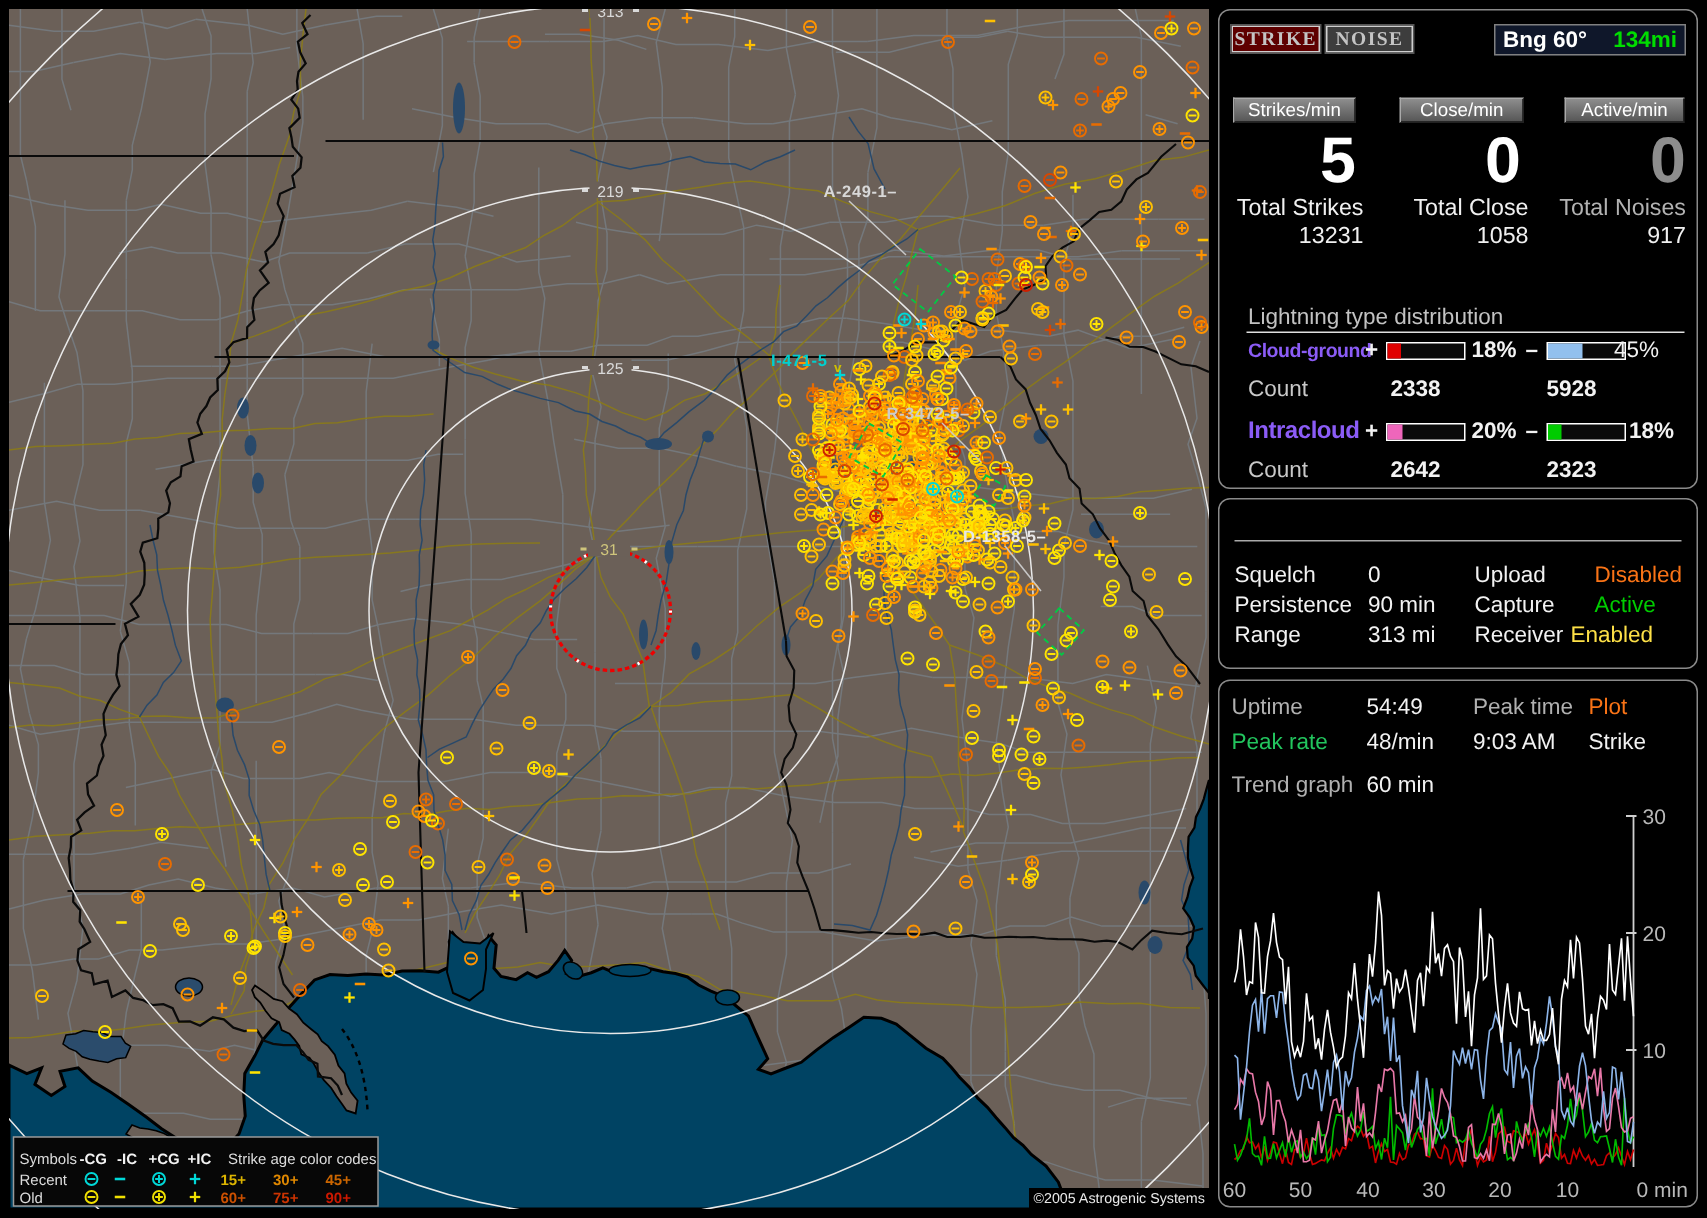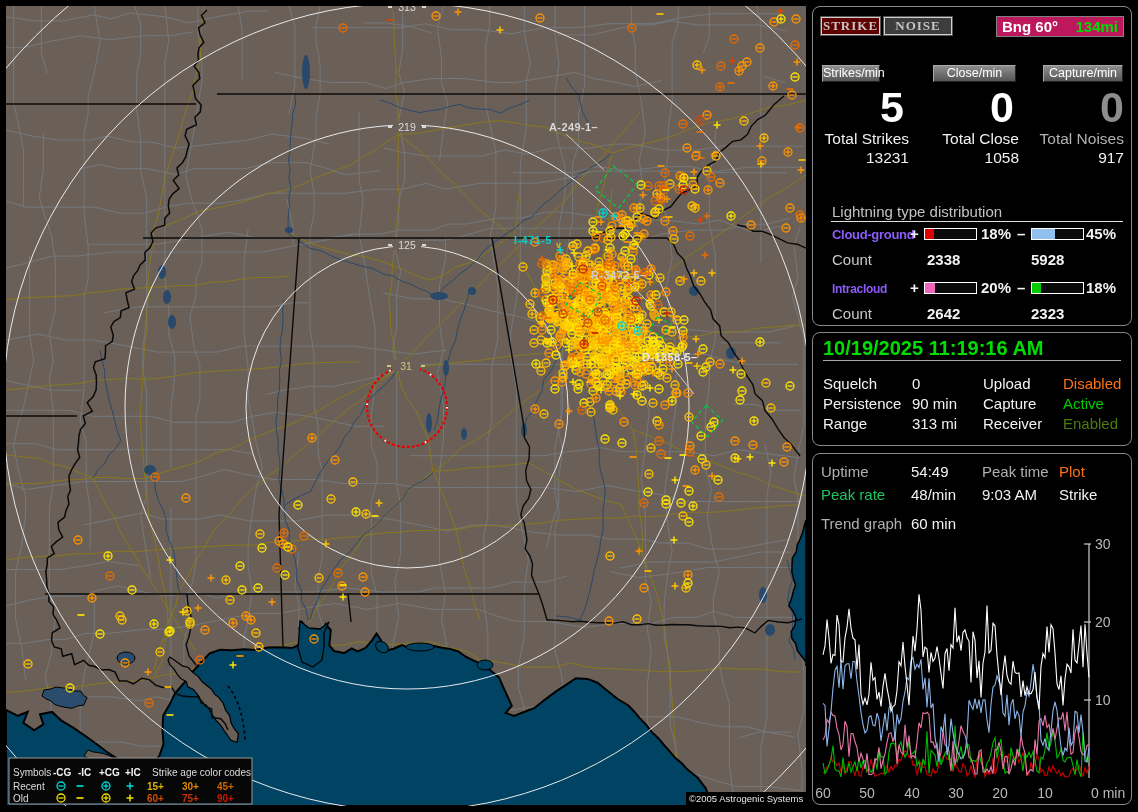--- a/index.html
+++ b/index.html
@@ -1529,25 +1529,25 @@
     <text x="211" y="784" font-size="10" fill="#cc6600" font-family="Liberation Sans,sans-serif" font-weight="bold">45+</text>
     <text x="141" y="796" font-size="10" fill="#cc5000" font-family="Liberation Sans,sans-serif" font-weight="bold">60+</text>
     <text x="176" y="796" font-size="10" fill="#cc3300" font-family="Liberation Sans,sans-serif" font-weight="bold">75+</text>
     <text x="211" y="796" font-size="10" fill="#cc1800" font-family="Liberation Sans,sans-serif" font-weight="bold">90+</text>
 <rect x="680" y="786" width="120" height="14" fill="#000"></rect>
 <text x="683" y="796" font-size="9.5" fill="#e8e8e8" font-family="Liberation Sans,sans-serif">©2005 Astrogenic Systems</text>
 </svg>
 
 <div class="panel" style="top:6px;height:320px">
  <div class="btn" style="left:8px;top:10px;width:59px;height:18px;background:#5e0000;line-height:16px">STRIKE</div>
- <div class="btn" style="left:71px;top:10px;width:68px;height:18px;background:#3d3d3d;line-height:16px">NOISE</div>
- <div style="position:absolute;left:183px;top:9px;width:128px;height:21px;background:#be185d;border:1px solid #808080;font-size:15px;font-weight:bold;color:#fff;line-height:19px;padding:0 5px">Bng 60°<span style="float:right;color:#00dd00">134mi</span></div>
- <div class="minbtn" style="left:9px;width:58px">Strikes/min</div>
+ <div class="btn" style="left:71px;top:10px;width:58px;height:18px;background:#3d3d3d;line-height:16px">NOISE</div>
+ <div style="position:absolute;left:183px;top:9px;width:128px;height:21px;background:#0f172a;border:1px solid #808080;font-size:15px;font-weight:bold;color:#fff;line-height:19px;padding:0 5px">Bng 60°<span style="float:right;color:#00dd00">134mi</span></div>
+ <div class="minbtn" style="left:9px;width:82px">Strikes/min</div>
  <div class="minbtn" style="left:120px;width:83px">Close/min</div>
- <div class="minbtn" style="left:230px;width:80px">Capture/min</div>
+ <div class="minbtn" style="left:230px;width:80px">Active/min</div>
  <div class="big" style="left:1px">5</div>
  <div class="big" style="left:111px">0</div>
  <div class="big" style="left:221px;color:#8d8d8d">0</div>
  <div class="tl" style="left:-14px;top:123px">Total Strikes</div>
  <div class="tl" style="left:96px;top:123px">Total Close</div>
  <div class="tl" style="left:201px;top:123px;color:#b2b2b2">Total Noises</div>
  <div class="tl" style="left:-14px;top:142px">13231</div>
  <div class="tl" style="left:96px;top:142px">1058</div>
  <div class="tl" style="left:201px;top:142px">917</div>
  <div class="r" style="left:19px;top:196px;color:#c2c2c2">Lightning type distribution</div>
@@ -1555,55 +1555,54 @@
  <div class="r" style="left:19px;top:218px"><b class="w" style="font-size:13px;letter-spacing:-0.3px">Cloud-ground</b></div>
  <div class="r" style="left:97px;top:218px;font-weight:bold">+</div>
  <div class="bar" style="left:111px;top:221px">
       <div style="width:18%;background:#e00000"></div>
     </div>
  <div class="r" style="left:168px;top:218px;font-weight:bold">18%</div>
  <div class="r" style="left:204px;top:218px;font-weight:bold">–</div>
  <div class="bar" style="left:218px;top:221px">
       <div style="width:45%;background:#92c0ee"></div>
     </div>
- <div class="r" style="left:273px;top:218px;font-weight:bold">45%</div>
+ <div class="r" style="left:263px;top:218px;font-weight:normal">45%</div>
  <div class="r" style="left:19px;top:244px;color:#c8c8c8">Count</div>
  <div class="r" style="left:114px;top:244px;font-weight:bold">2338</div>
  <div class="r" style="left:218px;top:244px;font-weight:bold">5928</div>
- <div class="r" style="left:19px;top:272px"><b class="w" style="font-size:12px;letter-spacing:-0.3px">Intracloud</b></div>
+ <div class="r" style="left:19px;top:272px"><b class="w" style="font-size:16px;letter-spacing:-0.3px">Intracloud</b></div>
  <div class="r" style="left:97px;top:272px;font-weight:bold">+</div>
  <div class="bar" style="left:111px;top:275px">
       <div style="width:20%;background:#ee66bb"></div>
     </div>
  <div class="r" style="left:168px;top:272px;font-weight:bold">20%</div>
  <div class="r" style="left:204px;top:272px;font-weight:bold">–</div>
  <div class="bar" style="left:218px;top:275px">
       <div style="width:18%;background:#00cc00"></div>
     </div>
  <div class="r" style="left:273px;top:272px;font-weight:bold">18%</div>
  <div class="r" style="left:19px;top:298px;color:#c8c8c8">Count</div>
  <div class="r" style="left:114px;top:298px;font-weight:bold">2642</div>
  <div class="r" style="left:218px;top:298px;font-weight:bold">2323</div>
 </div>
 
 <div class="panel" style="top:332px;height:114px">
- <div style="position:absolute;left:10px;top:4px;font-size:20px;font-weight:bold;color:#00dd00">10/19/2025 11:19:16 AM</div>
  <div style="position:absolute;left:10px;top:27px;width:298px;border-top:1px solid #aaa"></div>
  <div class="r" style="left:10px;top:42px">Squelch</div>
     <div class="r" style="left:99px;top:42px">0</div>
  <div class="r" style="left:170px;top:42px">Upload</div>
     <div class="r" style="left:250px;top:42px;color:#f97316">Disabled</div>
  <div class="r" style="left:10px;top:62px">Persistence</div>
     <div class="r" style="left:99px;top:62px">90 min</div>
  <div class="r" style="left:170px;top:62px">Capture</div>
     <div class="r" style="left:250px;top:62px;color:#00cc00">Active</div>
  <div class="r" style="left:10px;top:82px">Range</div>
     <div class="r" style="left:99px;top:82px">313 mi</div>
  <div class="r" style="left:170px;top:82px">Receiver</div>
-    <div class="r" style="left:250px;top:82px;color:#4d7c0f">Enabled</div>
+    <div class="r" style="left:234px;top:82px;color:#fde047">Enabled</div>
 </div>
 
 <div class="panel" style="top:453px;height:352px">
  <div class="r" style="left:8px;top:9px;color:#b0b0b0">Uptime</div>
     <div class="r" style="left:98px;top:9px">54:49</div>
  <div class="r" style="left:169px;top:9px;color:#b0b0b0">Peak time</div>
     <div class="r" style="left:246px;top:9px;color:#f97316">Plot</div>
  <div class="r" style="left:8px;top:32px;color:#22c55e">Peak rate</div>
     <div class="r" style="left:98px;top:32px">48/min</div>
  <div class="r" style="left:169px;top:32px">9:03 AM</div>

